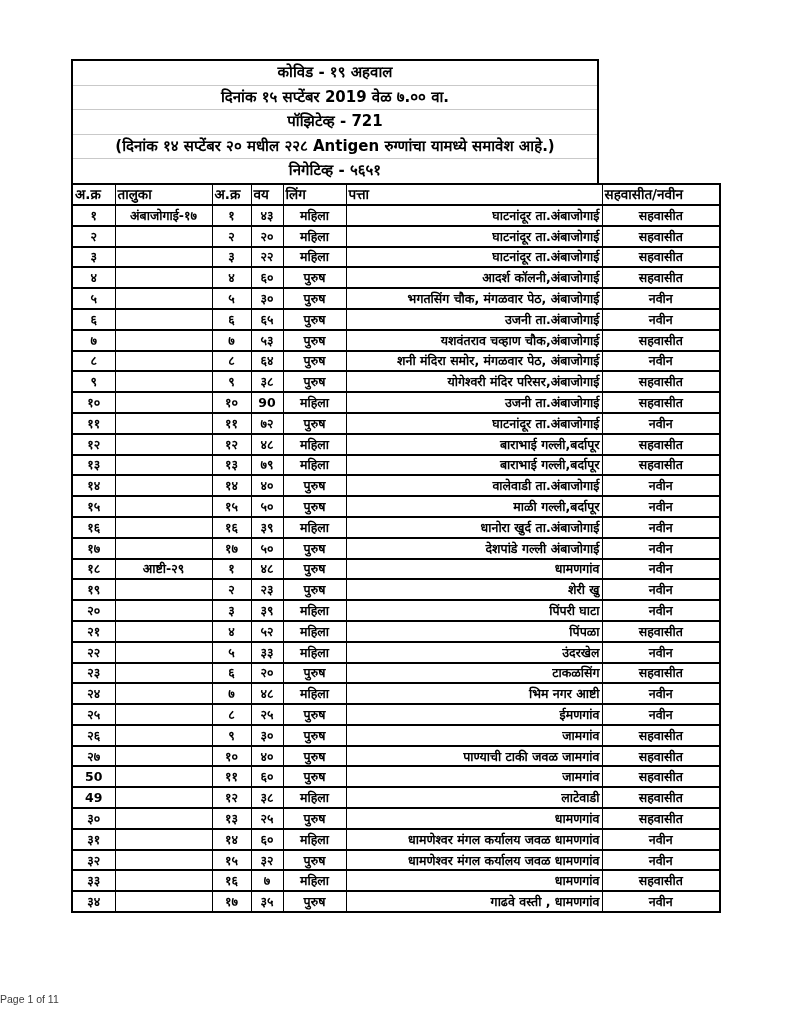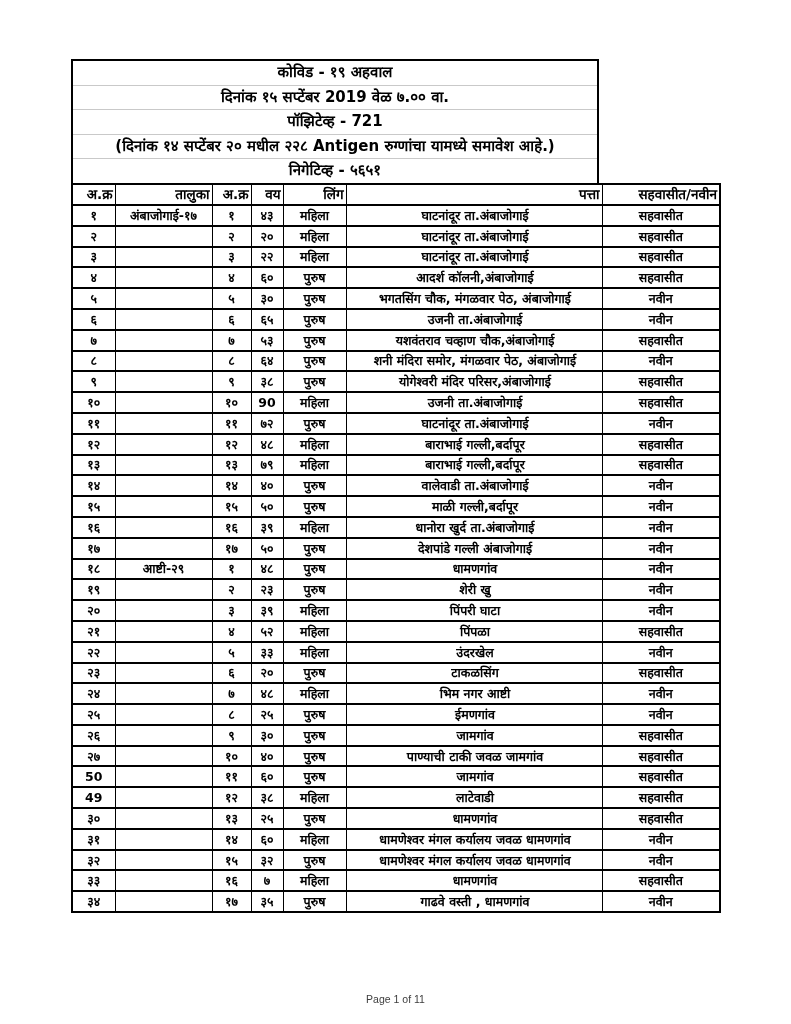--- a/index.html
+++ b/index.html
@@ -54,46 +54,46 @@
     border-bottom-width: 2px;
     padding: 0 2px;
     white-space: nowrap;
     overflow: hidden;
     vertical-align: middle;
   }
   table.report th {
     height: 19px;
     font-size: 13.5px;
     font-weight: 700;
-    text-align: right;
+    text-align: left;
   }
   table.report td {
     height: 18.8px;
     font-size: 12.5px;
     font-weight: 600;
     text-align: center;
   }
   table.report td.addr {
-    text-align: center;
+    text-align: right;
     padding-left: 4px;
   }
   col.c-sr   { width: 43px; }
   col.c-tal  { width: 97px; }
   col.c-sr2  { width: 39px; }
   col.c-age  { width: 32px; }
   col.c-sex  { width: 63px; }
   col.c-addr { width: 256px; }
   col.c-stat { width: 118px; }
 
   .footer {
     position: absolute;
     left: 0;
     top: 993px;
     width: 791px;
-    text-align: center;
+    text-align: left;
     font-family: "Liberation Sans", sans-serif;
     font-size: 10.5px;
     color: #3d3d3d;
   }
 </style>
 </head>
 <body>
 
 <div class="sheet">
   <div class="doc">

